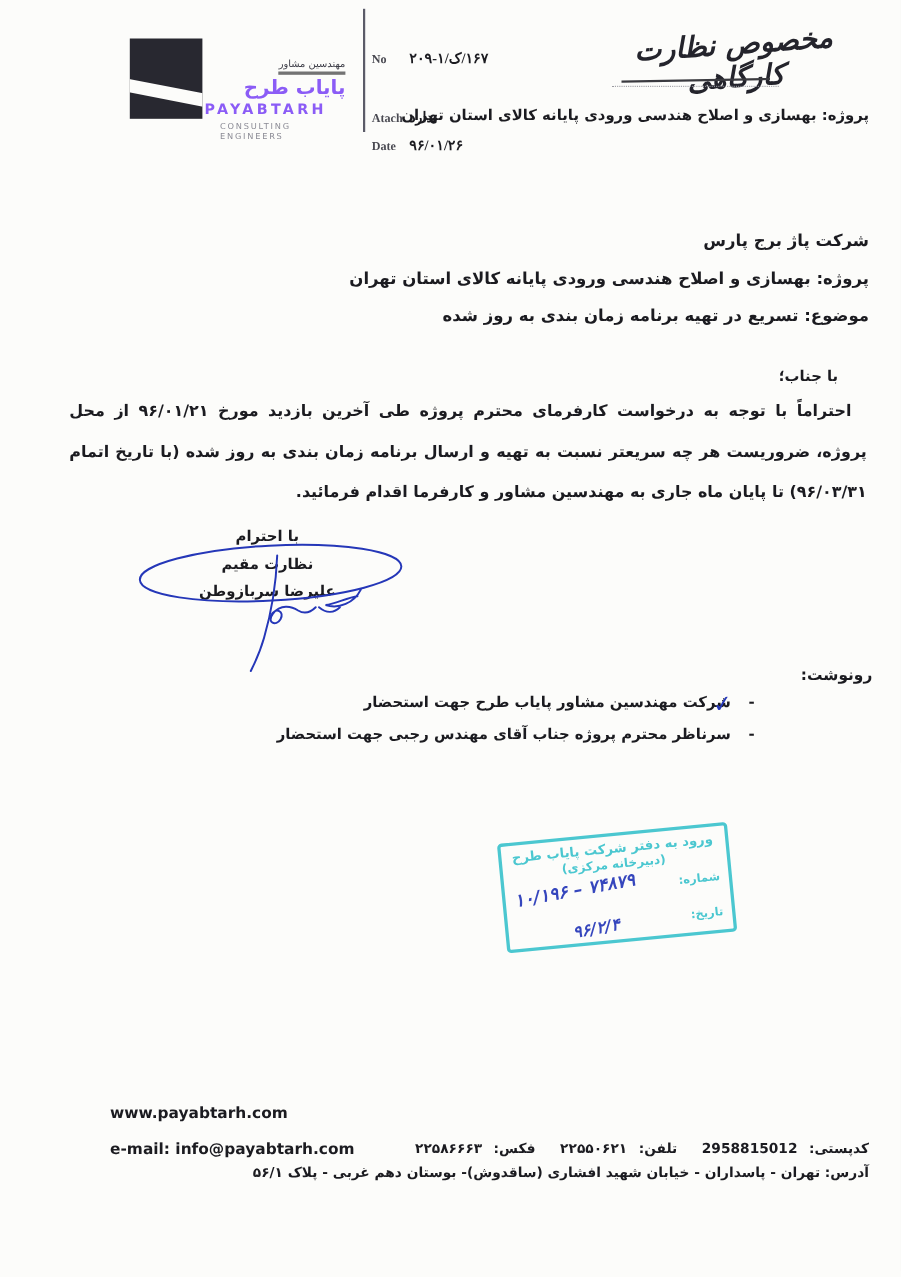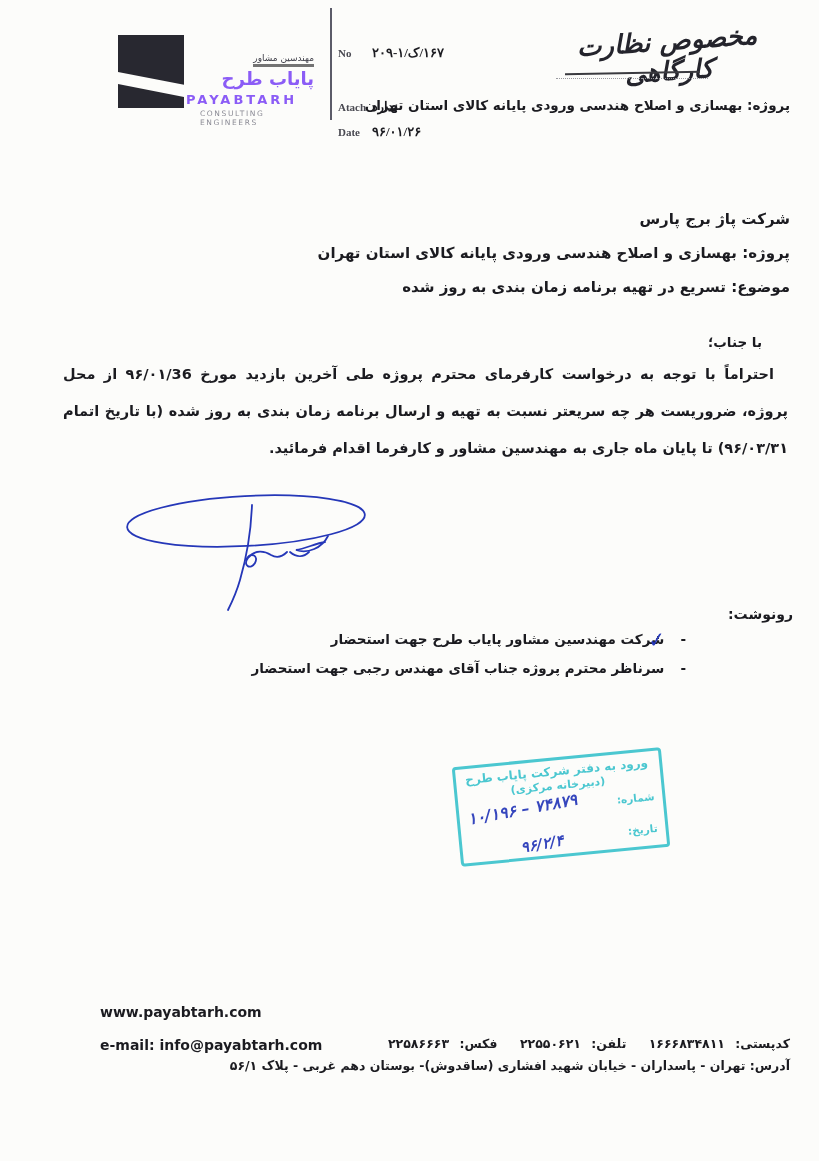--- a/index.html
+++ b/index.html
@@ -108,22 +108,27 @@
   <div class="abs hand-note rtl">مخصوص نظارت کارگاهی</div>
   <div class="abs hand-under1"></div>
   <div class="abs hand-under2"></div>
   <div class="abs lh-project rtl">پروژه: بهسازی و اصلاح هندسی ورودی پایانه کالای استان تهران</div>
 
   <div class="abs recipient rtl">شرکت پاژ برج پارس</div>
   <div class="abs l-project rtl">پروژه: بهسازی و اصلاح هندسی ورودی پایانه کالای استان تهران</div>
   <div class="abs l-subject rtl">موضوع: تسریع در تهیه برنامه زمان بندی به روز شده</div>
 
   <div class="abs salutation rtl">با جناب؛</div>
-  <div class="abs body-par rtl">احتراماً با توجه به درخواست کارفرمای محترم پروژه طی آخرین بازدید مورخ ۹۶/۰۱/36 از محل پروژه، ضروریست هر چه سریعتر نسبت به تهیه و ارسال برنامه زمان بندی به روز شده (با تاریخ اتمام ۹۶/۰۳/۳۱) تا پایان ماه جاری به مهندسین مشاور و کارفرما اقدام فرمائید.</div>
+  <div class="abs body-par rtl">احتراماً با توجه به درخواست کارفرمای محترم پروژه طی آخرین بازدید مورخ ۹۶/۰۱/۲۱ از محل پروژه، ضروریست هر چه سریعتر نسبت به تهیه و ارسال برنامه زمان بندی به روز شده (با تاریخ اتمام ۹۶/۰۳/۳۱) تا پایان ماه جاری به مهندسین مشاور و کارفرما اقدام فرمائید.</div>
 
+  <div class="abs sig-block rtl">
+    <div>با احترام</div>
+    <div>نظارت مقیم</div>
+    <div>علیرضا سربازوطن</div>
+  </div>
   <svg class="abs sig-svg" viewBox="0 0 340 170">
     <g fill="none" stroke="var(--ink)" stroke-width="1.8" stroke-linecap="round">
       <ellipse cx="146" cy="53" rx="119" ry="25" transform="rotate(-3 146 53)"></ellipse>
       <path d="M152 37 C 151 62, 147 88, 140 112 C 136 126, 132 134, 128 142"></path>
       <path d="M146 92 c 5,-9 13,-4 9,3 c -4,7 -13,3 -7,-5 c 7,-9 17,-7 23,-3 c 5,3 11,2 16,-3"></path>
       <path d="M190 84 c 7,6 14,5 19,0"></path>
       <path d="M228 68 c -6 12 -20 18 -32 14 c 9 -1 20 -7 29 -8"></path>
     </g>
   </svg>
 
@@ -149,20 +154,20 @@
       <span class="stamp-label">تاریخ:</span>
       <span class="stamp-date num">۹۶/۲/۴</span>
     </div>
   </div>
 
   <div class="abs f-web">www.payabtarh.com</div>
   <div class="abs f-mail">e-mail: info@payabtarh.com</div>
   <div class="abs f-addr rtl">آدرس: تهران - پاسداران - خیابان شهید افشاری (ساقدوش)- بوستان دهم غربی - پلاک ۵۶/۱</div>
   <div class="abs f-codes rtl">
     <span>کدپستی:</span>
-    <span class="gap">۱۶۶۶۸۳۴۸۱۱</span>
+    <span class="gap">2958815012</span>
     <span>تلفن:</span>
     <span class="gap">۲۲۵۵۰۶۲۱</span>
     <span>فکس:</span>
     <span>۲۲۵۸۶۶۶۳</span>
   </div>
 
 </div>
 
 </body></html>

